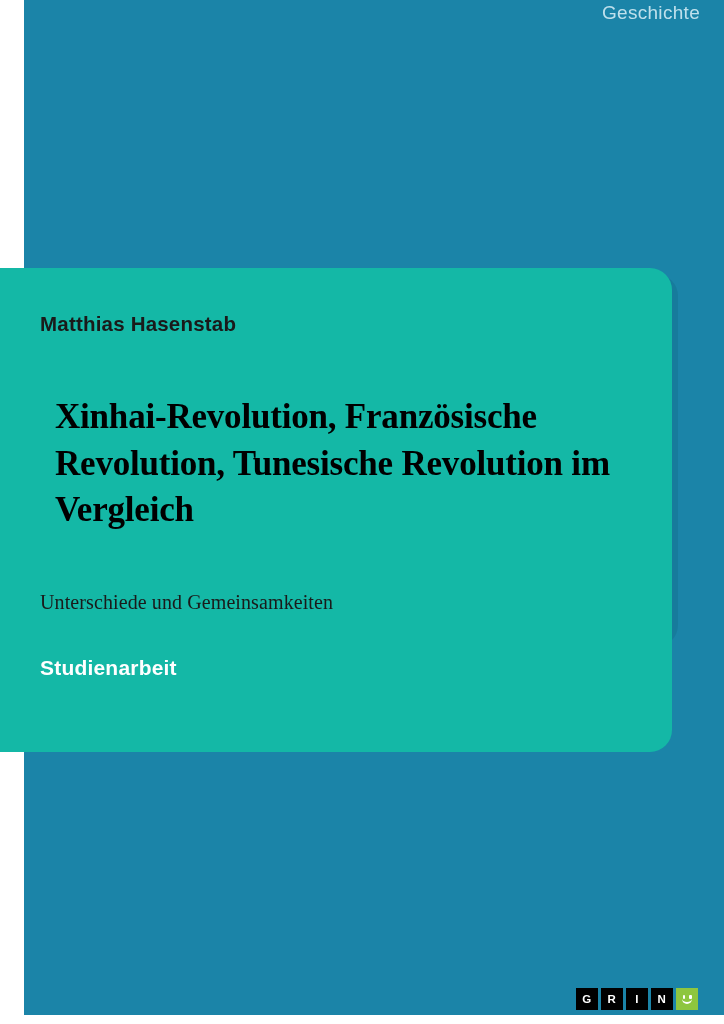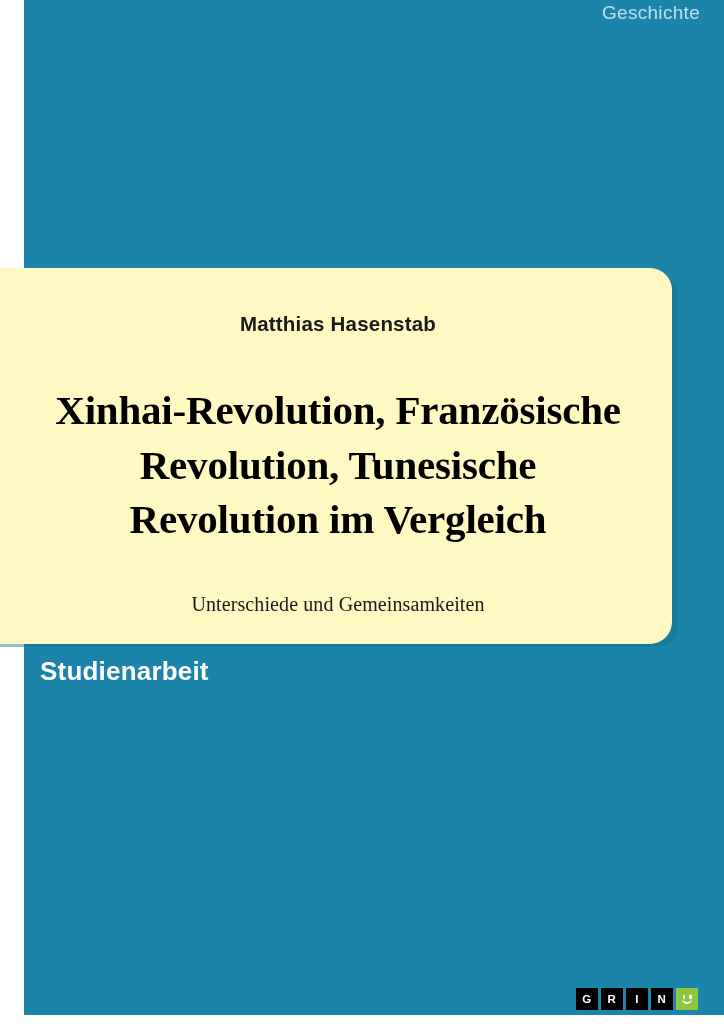--- a/index.html
+++ b/index.html
@@ -9,21 +9,20 @@
   }
   body {
     font-family: "Liberation Sans", sans-serif;
   }
   .page {
     position: relative;
     width: 724px;
     height: 1024px;
     background: #ffffff;
     overflow: hidden;
-    text-align: center;
   }
   
   .cover-bg {
     position: absolute;
     left: 24px;
     top: 0;
     width: 700px;
     height: 1015px;
     background: #1b84a8;
   }
@@ -54,59 +53,59 @@
     height: 373px;
     background: #15718f;
     border-radius: 0 22px 22px 0;
     opacity: 0.45;
   }
   .card {
     position: absolute;
     left: 0px;
     top: 268px;
     width: 672px;
-    height: 376px;
-    background: #fef9c3;
+    height: 484px;
+    background: #14b8a6;
     border-radius: 0 22px 22px 0;
     box-sizing: border-box;
     padding: 28px 36px 0 40px;
   }
   .author {
     font-family: "Liberation Sans", sans-serif;
     font-size: 20.5px;
     font-weight: bold;
     color: #1a1a1a;
     letter-spacing: 0.2px;
     margin: 0;
     padding-top: 16px;
   }
   .title {
     font-family: "Liberation Serif", serif;
-    font-size: 41px;
+    font-size: 35px;
     font-weight: bold;
     color: #000000;
     line-height: 1.33;
-    margin: 4px;
+    margin: 15px;
     padding-top: 43px;
     letter-spacing: -0.2px;
   }
   .subtitle {
     font-family: "Liberation Serif", serif;
     font-size: 20px;
     color: #1a1a1a;
     margin: 0;
     padding-top: 42px;
     letter-spacing: 0.1px;
   }
   .doctype {
     position: absolute;
     left: 40px;
     top: 656px;
     font-family: "Liberation Sans", sans-serif;
-    font-size: 26px;
+    font-size: 21px;
     font-weight: bold;
     color: #ffffff;
     letter-spacing: 0.2px;
   }
   
   .logo {
     position: absolute;
     right: 26px;
     bottom: 14px;
     display: flex;

